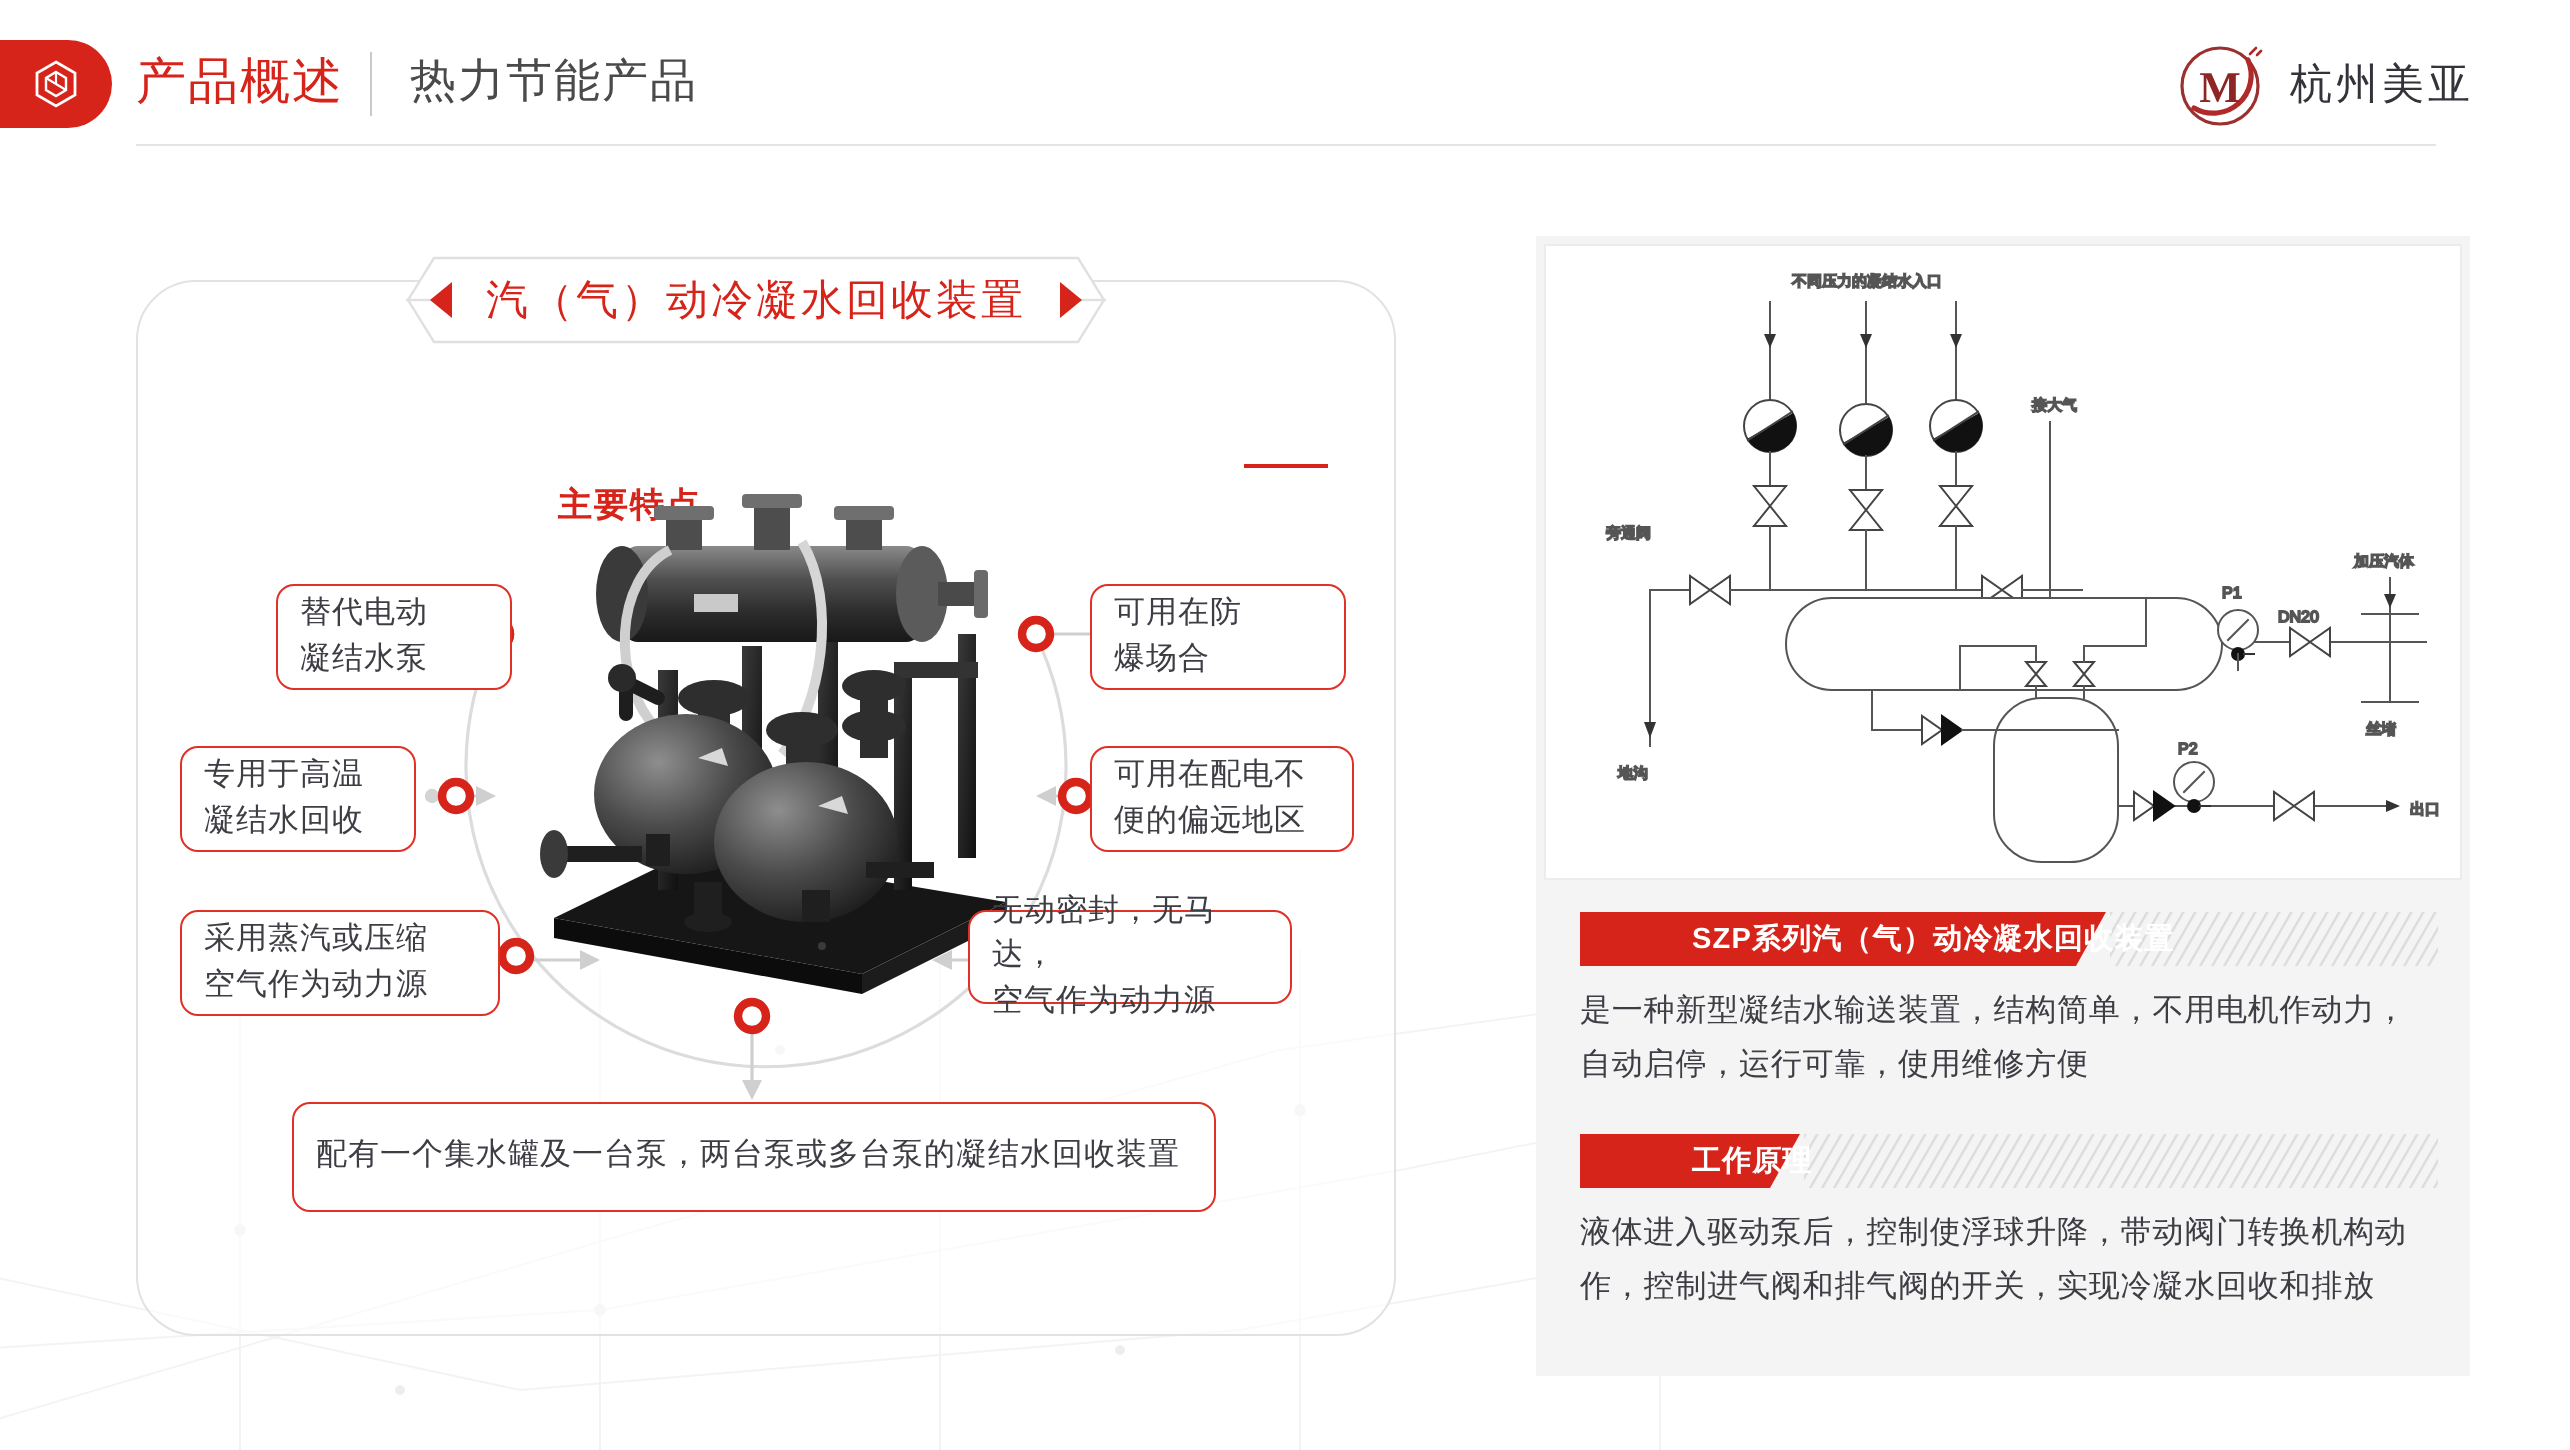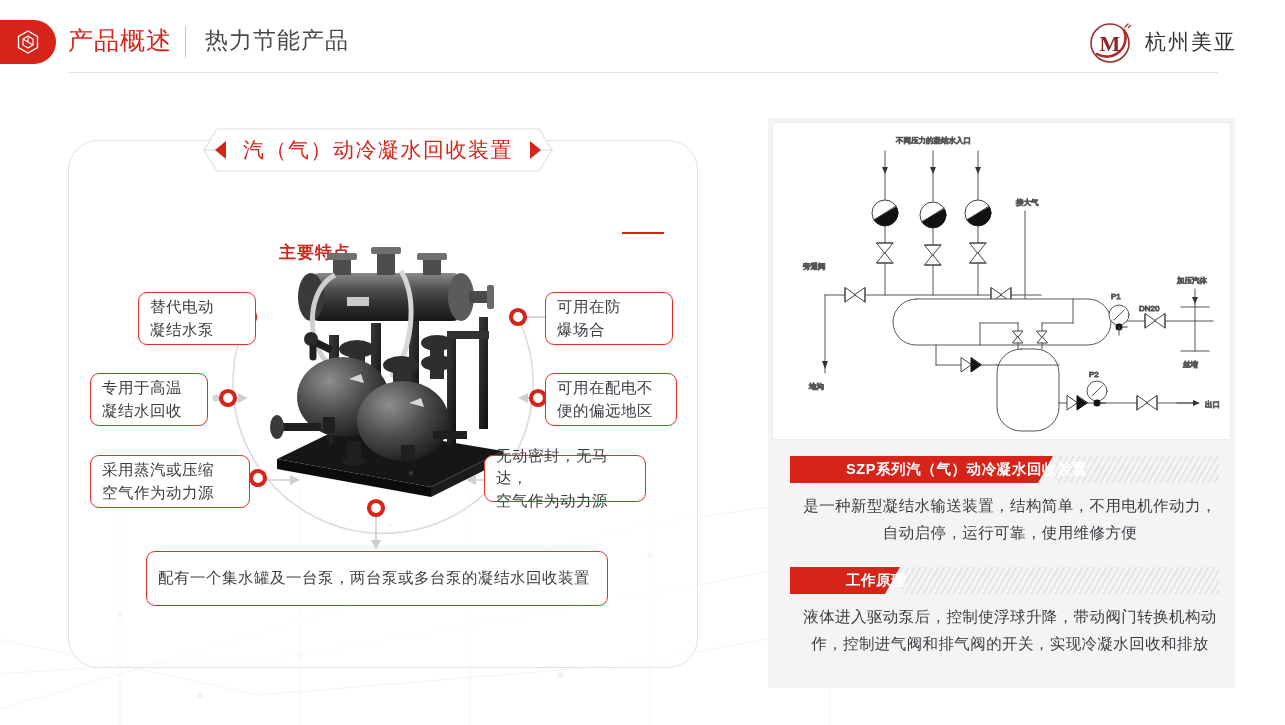--- a/index.html
+++ b/index.html
@@ -142,21 +142,20 @@
     position: relative; z-index: 2;
     color: #ffffff; font-size: 14.5px; font-weight: 700;
     padding-left: 14px; letter-spacing: .6px; white-space: nowrap; margin-left: 42px;
   }
   .hatch { position: absolute; top: 0; height: 27px; }
 
   .body-text {
     position: absolute;
     font-size: 15.5px; color: #3d3d44; line-height: 1.75;
     letter-spacing: .4px;
-    text-align: center;
   }
 </style>
 </head>
 <body>
 
 <div id="page">
 
   <svg class="bg-net" viewBox="0 0 1285 260" preserveAspectRatio="none">
     <g stroke="#e9e9ec" stroke-width="1" fill="none">
       <path d="M-20 250 L320 150 L640 60 L1000 10"></path>

